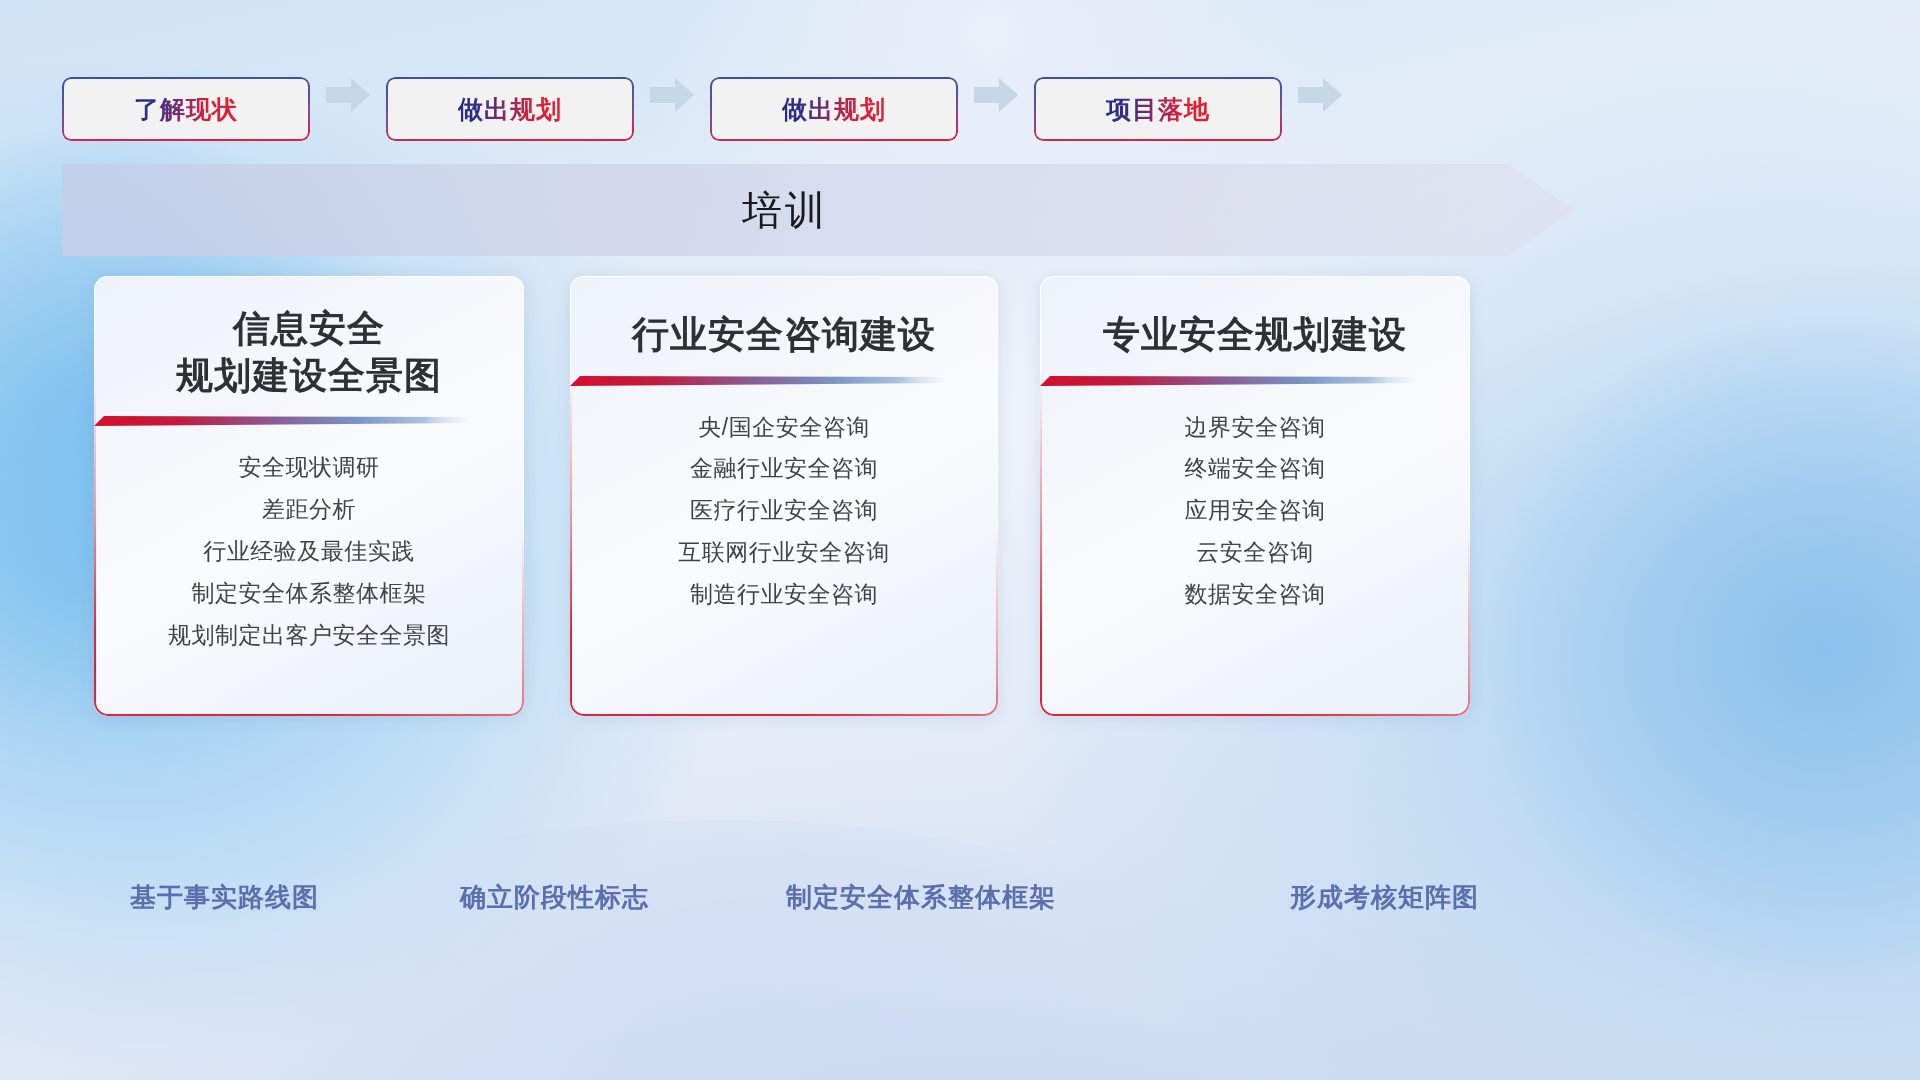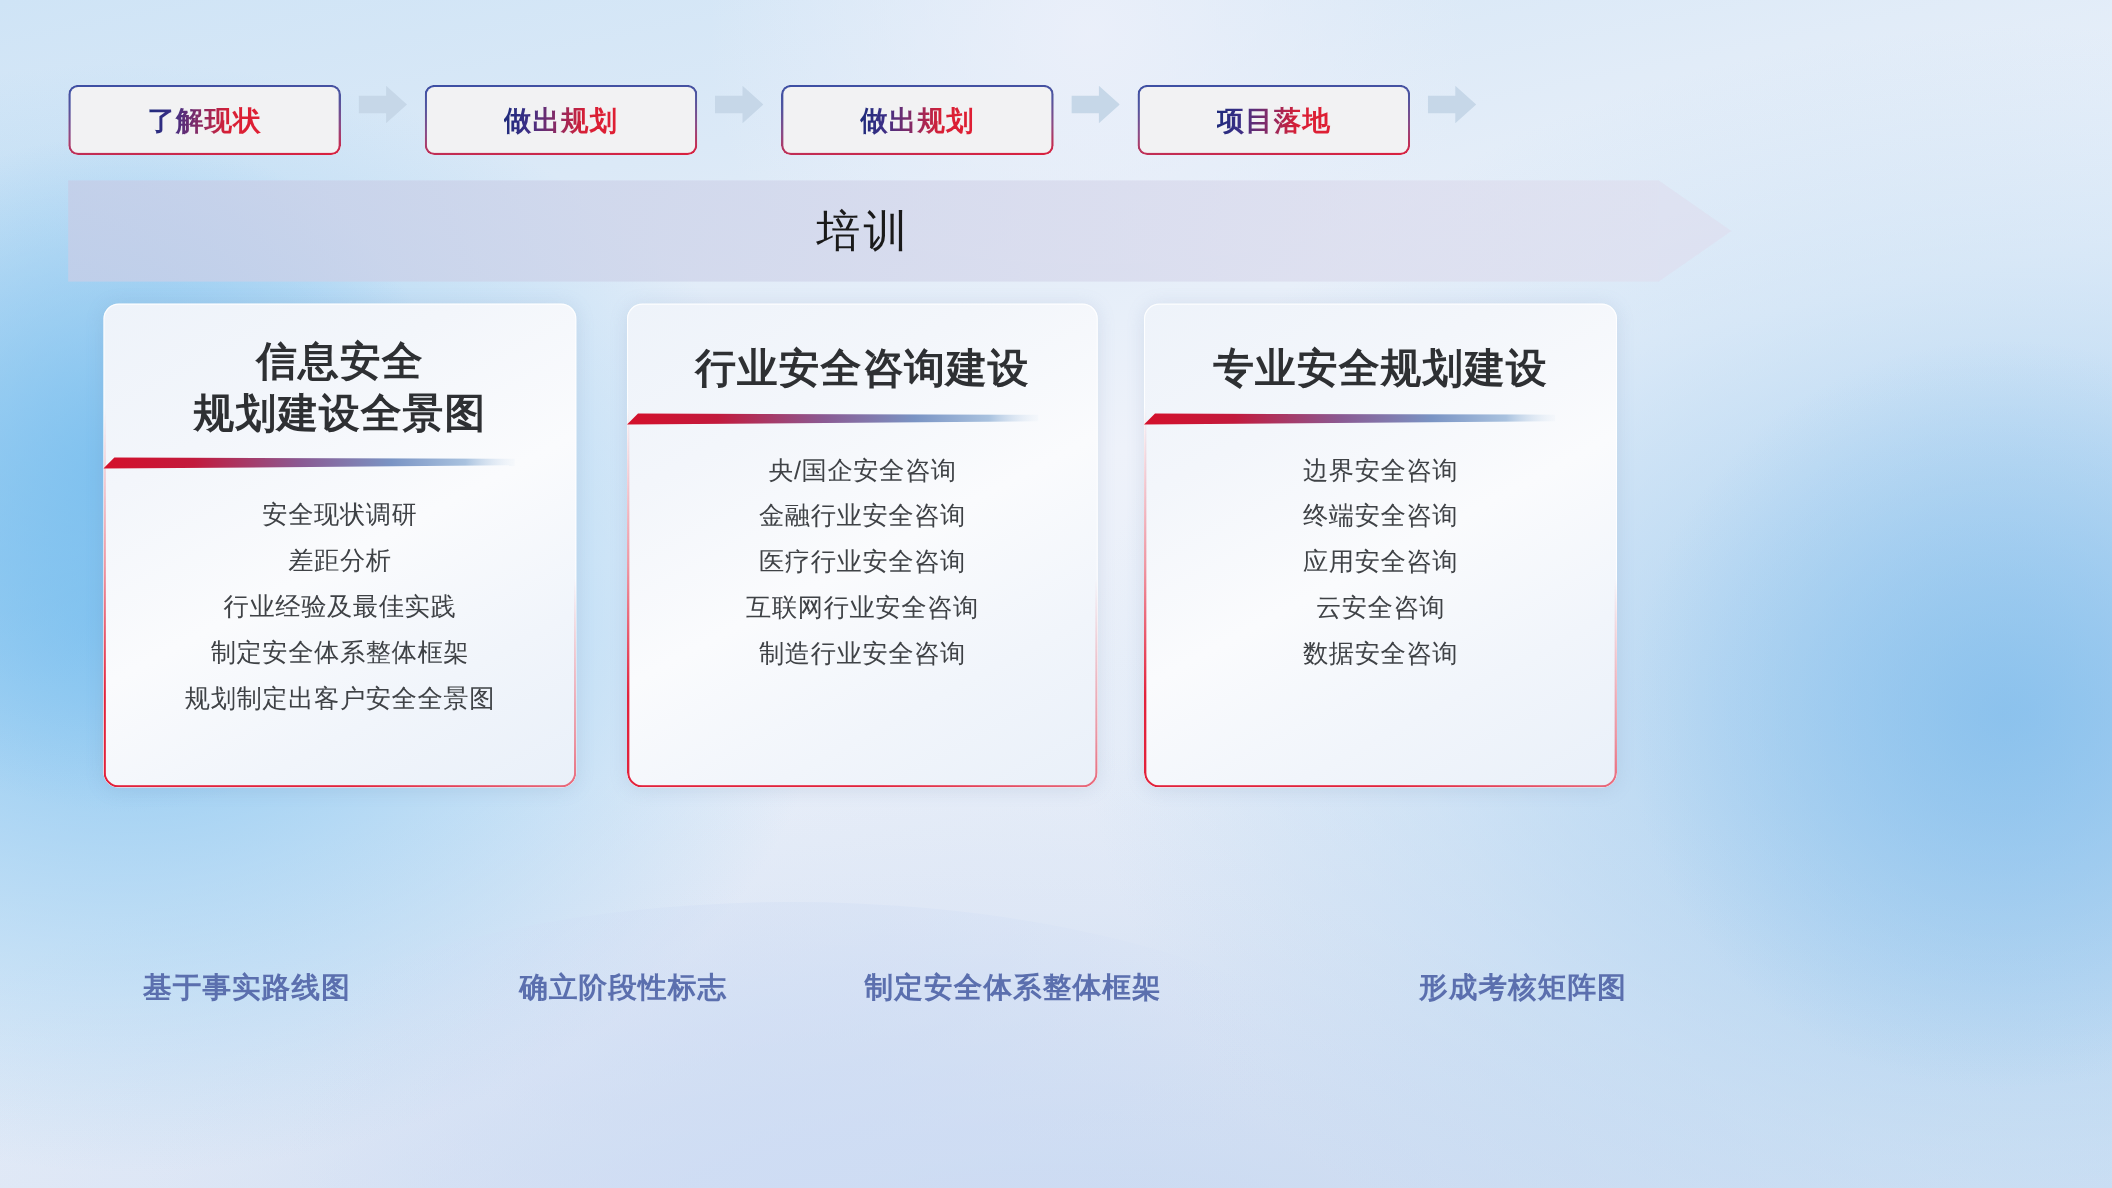--- a/index.html
+++ b/index.html
@@ -116,21 +116,21 @@
   }
 
   
   .captions { position:absolute; left:0; top:880px; width:1736px; height:70px; }
   .caption {
     position:absolute; top:0;
     font-size:26px; font-weight:bold; letter-spacing:1px; color:#5b6fae;
     white-space:nowrap;
   }
   .cap-1 { left:130px; }
-  .cap-2 { left:472px; }
+  .cap-2 { left:460px; }
   .cap-3 { left:786px; }
   .cap-4 { left:1290px; }
 </style>
 </head>
 <body>
 
 <div class="blob blob-a"></div>
 <div class="blob blob-b"></div>
 <div class="blob blob-c"></div>
 <div class="blob blob-d"></div>

